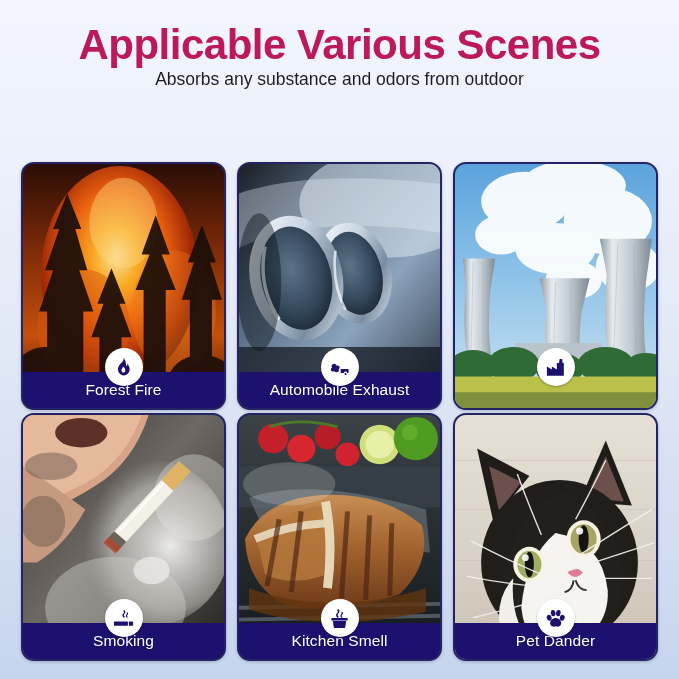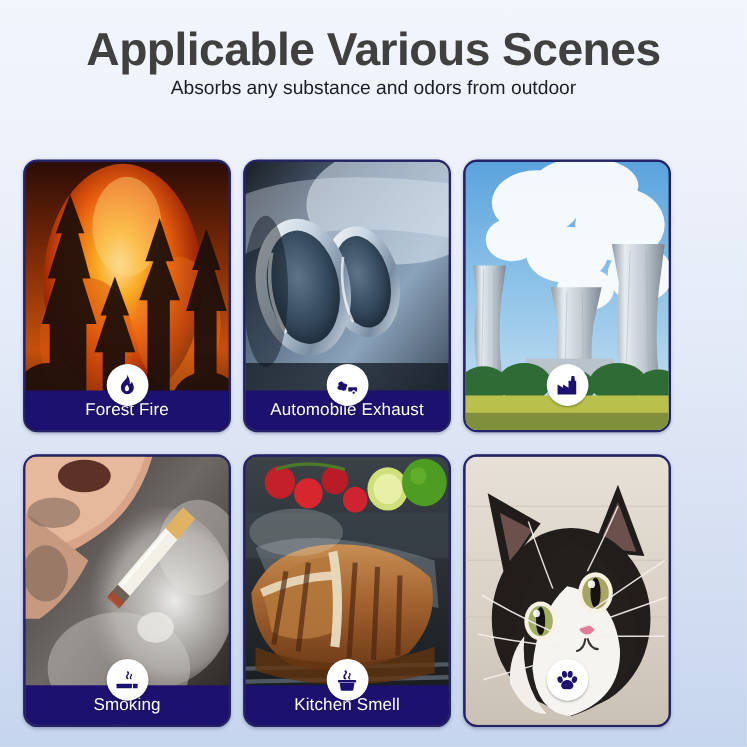--- a/index.html
+++ b/index.html
@@ -12,44 +12,44 @@
     overflow: hidden;
     position: relative;
   }
 
   
   .header { text-align:center; padding-top:22px; }
 
   .main-title {
     font-size: 42px;
     font-weight: bold;
-    color: #404040;
+    color: #be185d;
     letter-spacing: -0.5px;
     line-height: 1.1;
     font-family: "Liberation Sans", sans-serif;
   }
 
   .subtitle {
     margin-top: 0;
     font-size: 17.5px;
     color: #1d1d28;
     line-height: 1.36;
     font-family: "Liberation Sans", sans-serif;
   }
 
   
   .grid {
     position:absolute;
     left: 21px;
-    top: 145px;
-    width: 589px;
+    top: 162px;
+    width: 637px;
     display: grid;
     grid-template-columns: repeat(3, 1fr);
     grid-template-rows: repeat(2, 248px);
-    gap: 20px 11px;
+    gap: 3px 11px;
   }
 
   .card {
     position: relative;
     border-radius: 13px;
     overflow: hidden;
     border: 2px solid #232366;
     background: #2a2a55;
     box-shadow: 0 1px 3px rgba(30,40,90,0.28);
   }
@@ -425,15 +425,18 @@
     </div>
     <div class="icon-badge">
       <svg viewBox="0 0 24 24" aria-hidden="true">
         <ellipse cx="5.4" cy="11.3" rx="2.5" ry="3.1" transform="rotate(-18 5.4 11.3)"></ellipse>
         <ellipse cx="9.6" cy="6.4" rx="2.4" ry="3.2" transform="rotate(-8 9.6 6.4)"></ellipse>
         <ellipse cx="14.9" cy="6.4" rx="2.4" ry="3.2" transform="rotate(8 14.9 6.4)"></ellipse>
         <ellipse cx="19" cy="11.3" rx="2.5" ry="3.1" transform="rotate(18 19 11.3)"></ellipse>
         <path d="M12.2 11.6c3 0 5.8 2.6 5.8 5.4 0 2.1-1.6 3.5-3.7 3.5-1 0-1.6-.3-2.1-.3s-1.1.3-2.1.3c-2.1 0-3.7-1.4-3.7-3.5 0-2.8 2.8-5.4 5.8-5.4z"></path>
       </svg>
     </div>
+    <div class="card-label">
+      <span>Pet Dander</span>
+    </div>
   </div>
 
 </div>
 
 </body></html>

